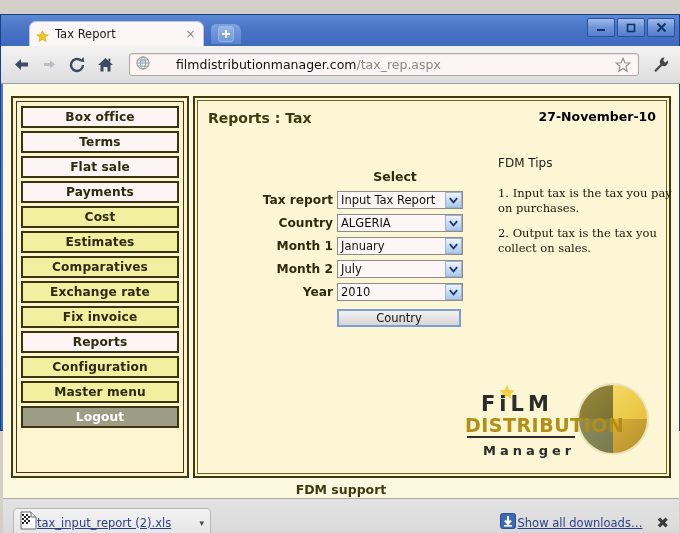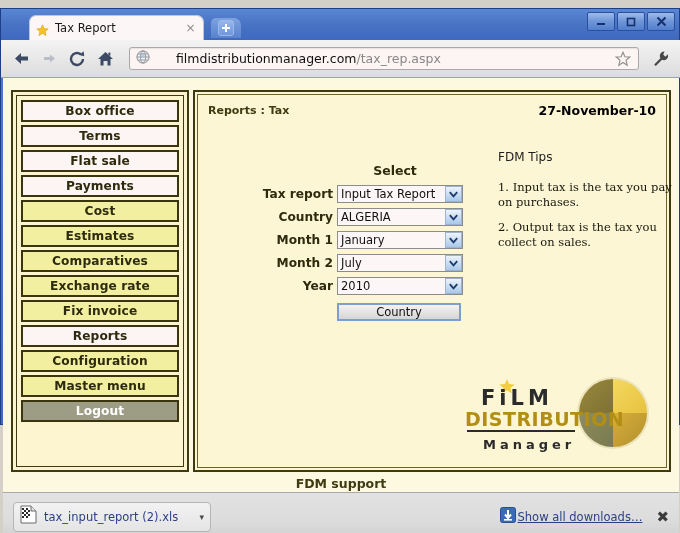--- a/index.html
+++ b/index.html
@@ -5,21 +5,21 @@
   html, body {
     margin: 0; padding: 0;
     width: 680px; height: 533px;
     overflow: hidden;
     font-family: "DejaVu Sans", sans-serif;
   }
   body { background: #d4d0c8; }
 
   
   .window {
-    position: absolute; left:0; top:8px; width:680px; height:417px;
+    position: absolute; left:0; top:14px; width:680px; height:417px;
     background: linear-gradient(to bottom, #4a74c4 0%, #4c7ad0 40%, #3f69bd 100%);
     box-sizing: border-box;
     border: 1px solid #1d3f87;
   }
   .titlebar {
     position: relative; height: 31px;
     background: linear-gradient(to bottom, #5a87d4 0%, #4a74c4 45%, #3e69bf 100%);
   }
   .winbtns { position:absolute; right:4px; top:3px; display:flex; gap:2px; }
   .winbtn {
@@ -137,21 +137,21 @@
     background:#fdf6d4;
     border:2px solid #403a11;
     box-sizing:border-box; padding:2px;
   }
   .content-inner {
     border:1px solid #6d6524; height:100%; box-sizing:border-box;
     background:#fdf6d4; position:relative;
   }
   .crumb {
     position:absolute; left:10px; top:9px;
-    font-size:11px; font-weight:bold; color:#403a11;
+    font-size:14px; font-weight:bold; color:#403a11;
     font-family:"DejaVu Sans", sans-serif;
   }
   .datestack {
     position:absolute; right:10px; top:8px; text-align:right;
     font-size:12.5px; font-weight:bold; color:#000000; line-height:15px;
     font-family:"DejaVu Sans", sans-serif;
   }
 
   
   .tips { position:absolute; left:300px; top:55px; width:175px; }
@@ -222,22 +222,22 @@
     box-sizing:border-box;
     display:flex; align-items:center; padding:0 10px;
   }
   .dlitem {
     width:198px; height:30px; box-sizing:border-box;
     background: linear-gradient(to bottom,#f2f2f2,#e4e4e4);
     border:1px solid #b5b5b5; border-radius:4px;
     display:flex; align-items:center; padding:0 6px;
   }
   .dlname {
-    flex:1 1 auto; font-size:11.5px; color:#2c3f86; margin-left:7px;
-    white-space:nowrap; overflow:hidden; font-family:"DejaVu Sans", sans-serif;
+    flex:1 1 auto; font-size:11.5px; color:#2c3f86; 
+    white-space:nowrap; overflow:hidden; font-family:"DejaVu Sans", sans-serif;text-decoration:underline;
   }
   .dlcaret { flex:0 0 auto; color:#4a4a4a; font-size:9px; }
   .dlspacer { flex:1 1 auto; }
   .showall {
     font-size:11.5px; color:#2c3f86; text-decoration:underline; margin-left:2px;
     font-family:"DejaVu Sans", sans-serif;
   }
   .dlclose { margin-left:14px; color:#3a3a3a; font-size:15px; font-weight:bold;
     font-family:"DejaVu Sans", sans-serif; }
 </style>

